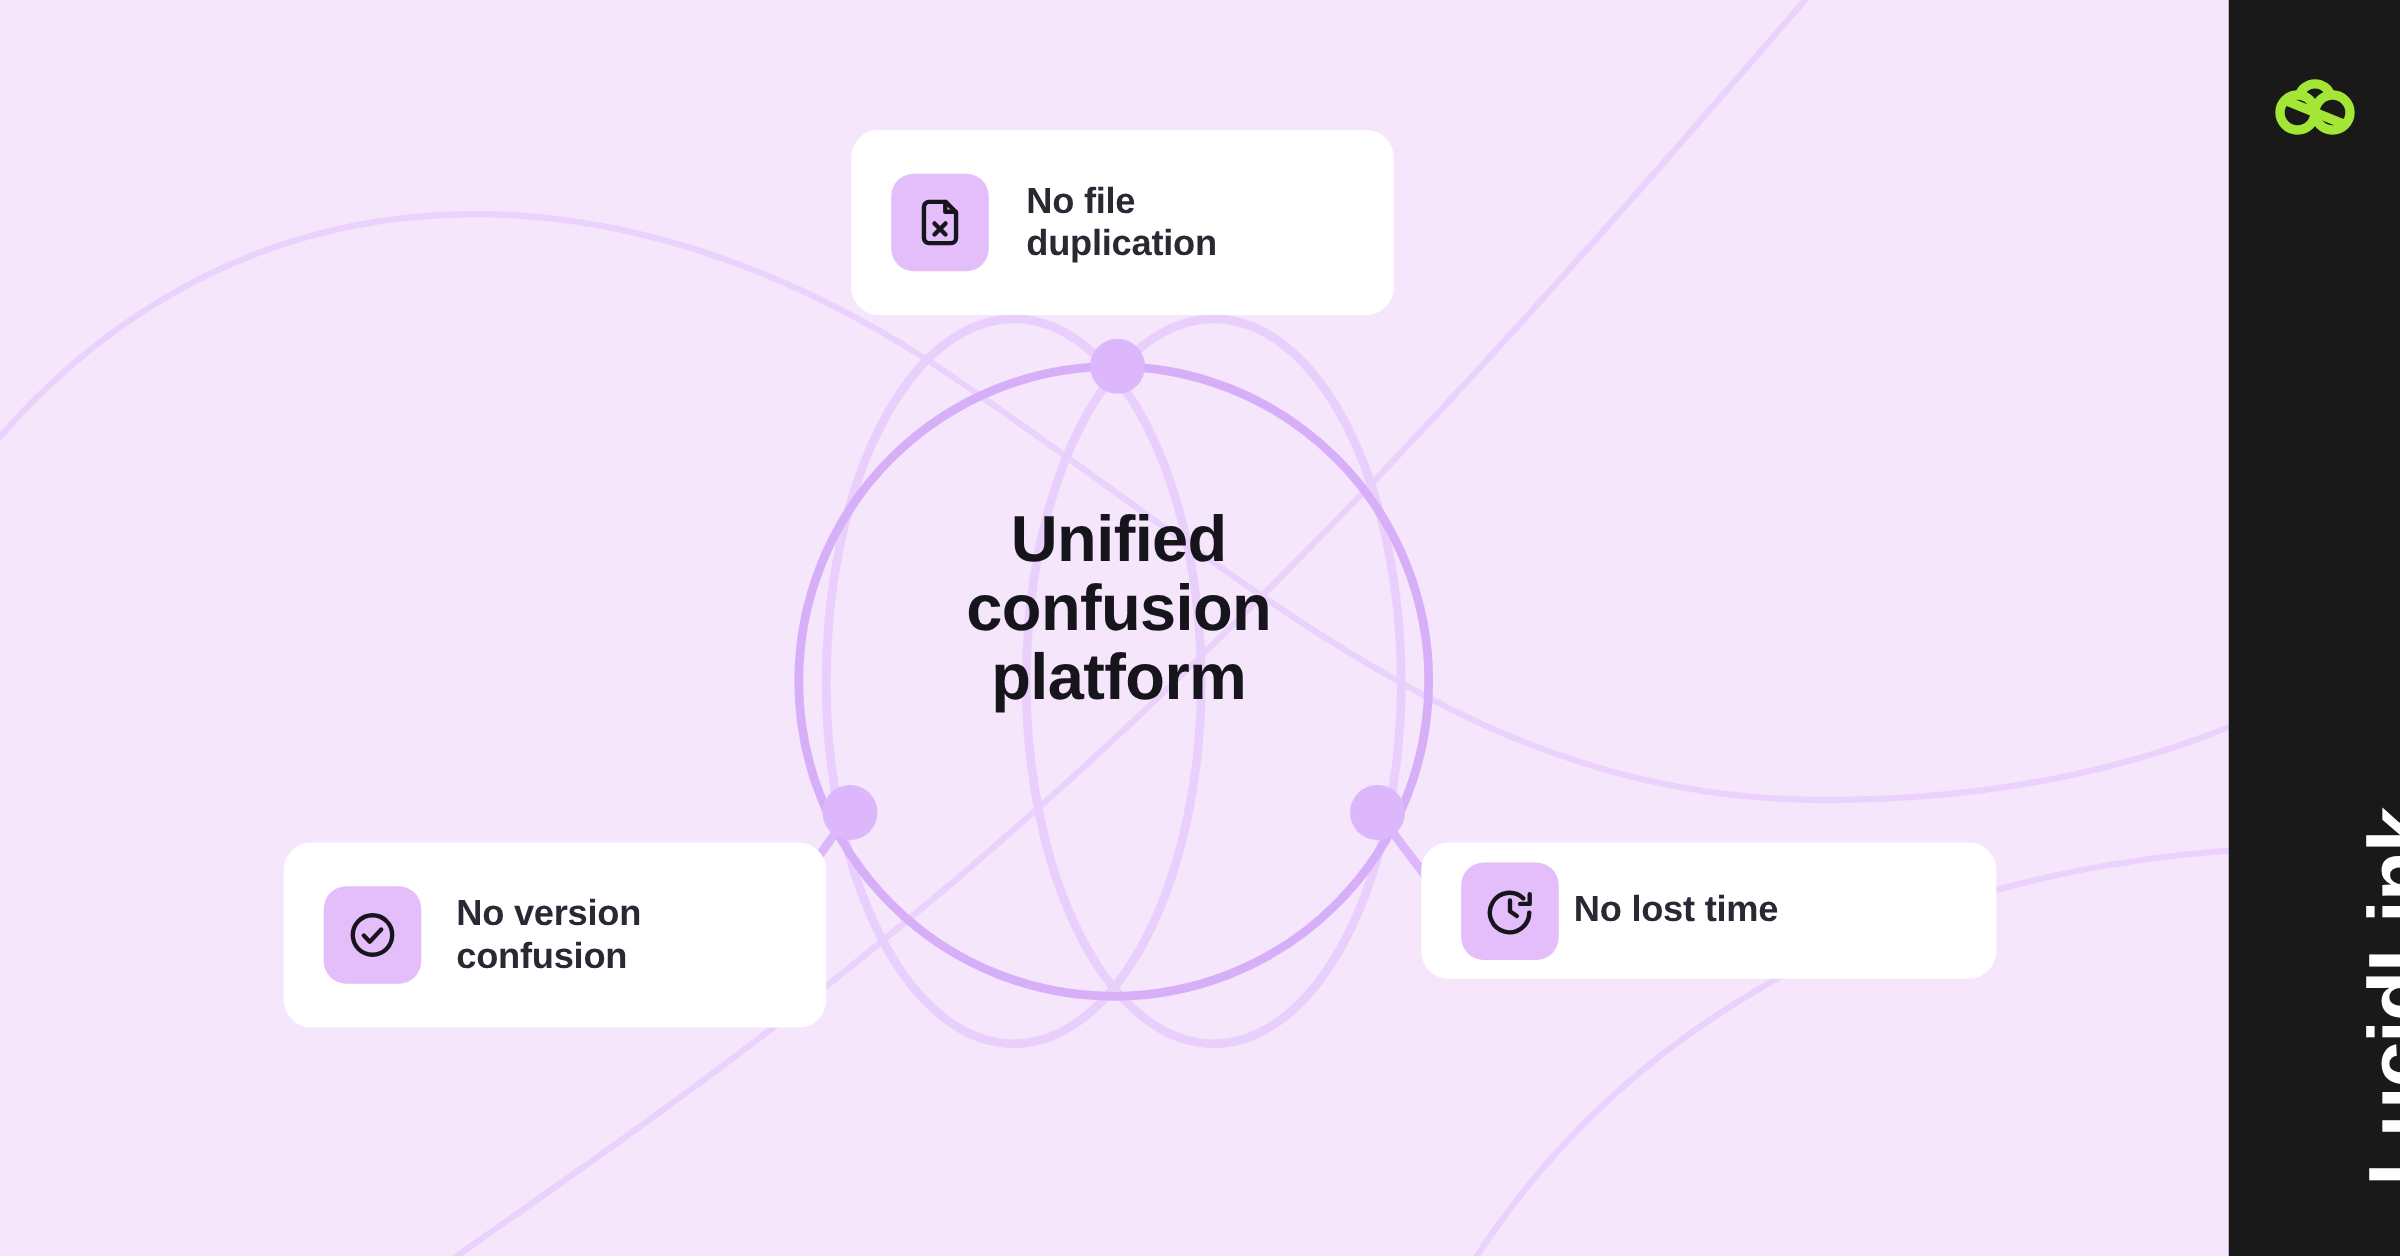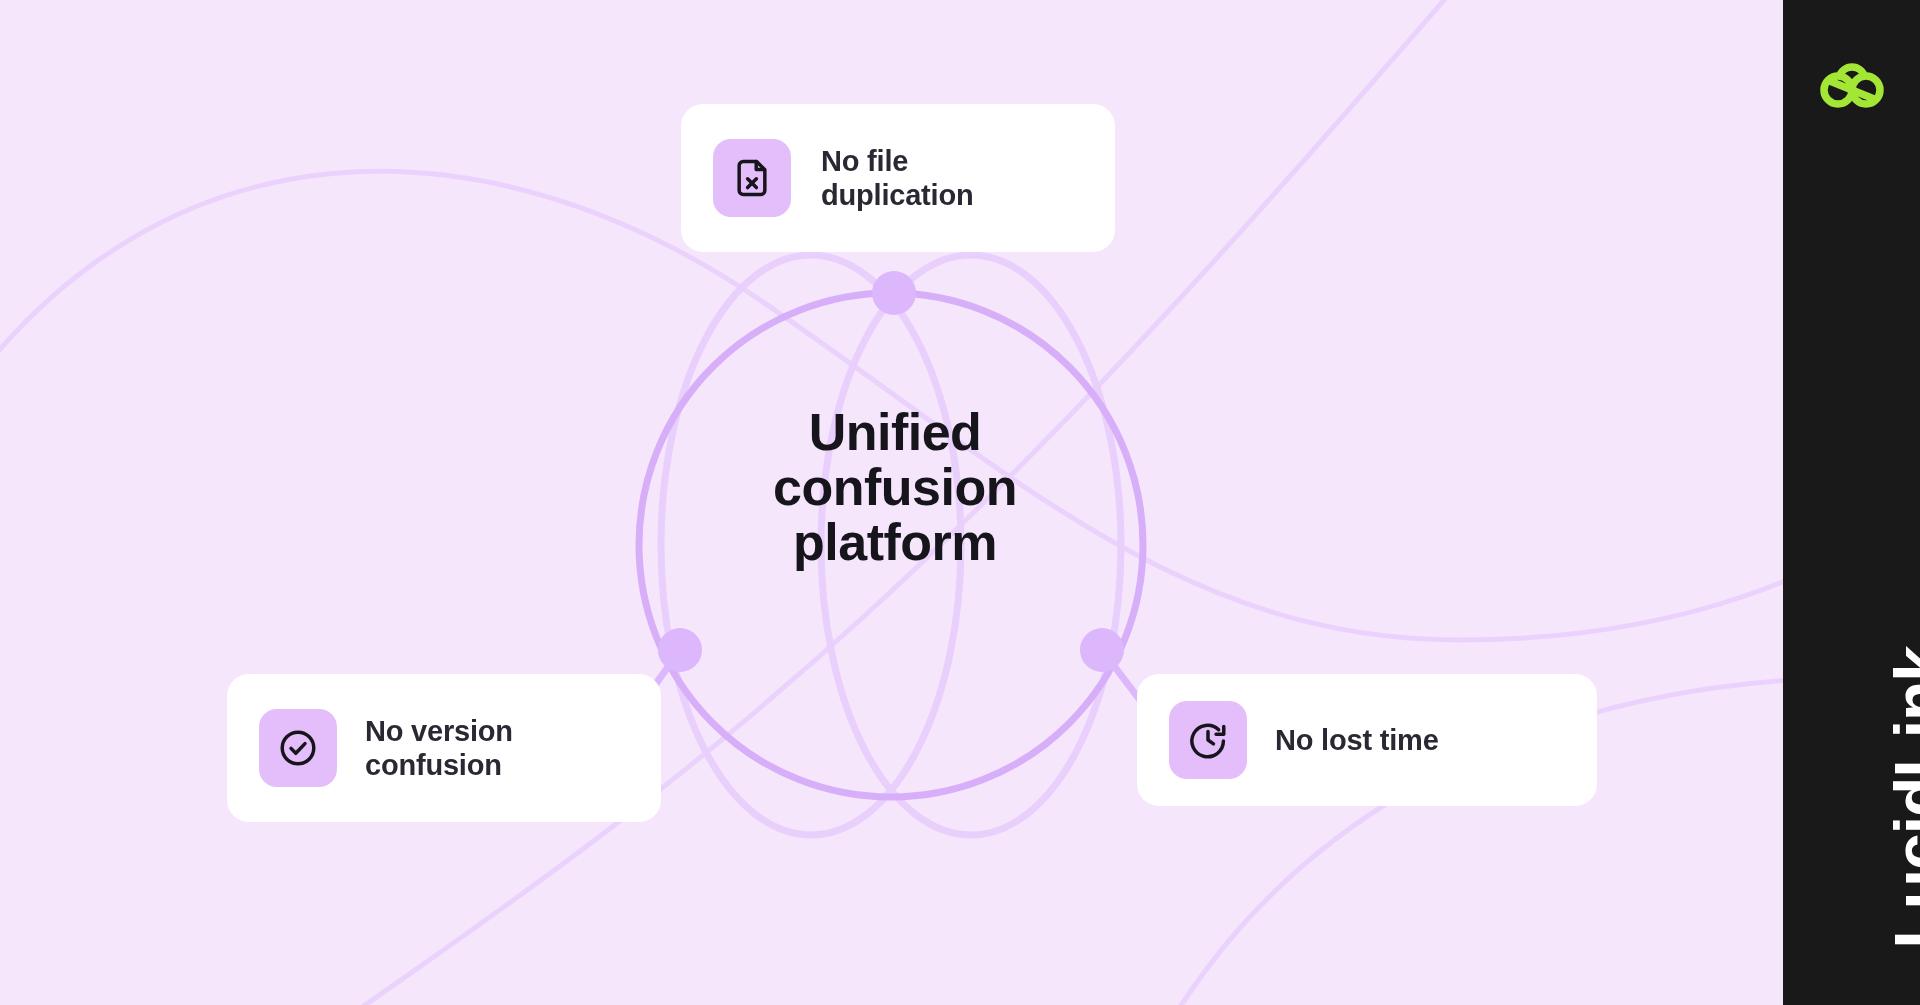--- a/index.html
+++ b/index.html
@@ -77,23 +77,23 @@
     height: 148px;
     padding: 0 30px 0 32px;
     gap: 28px;
     margin-left: 12px;
   }
 
   .card-right {
     left: 1137px;
     top: 674px;
     width: 460px;
-    height: 132px;
+    height: 109px;
     padding: 0 30px 0 32px;
-    gap: 28px;
+    gap: 12px;
   }
 
   .icon-tile {
     flex: 0 0 auto;
     width: 78px;
     height: 78px;
     border-radius: 18px;
     background: #E4BDFB;
     display: flex;
     align-items: center;

